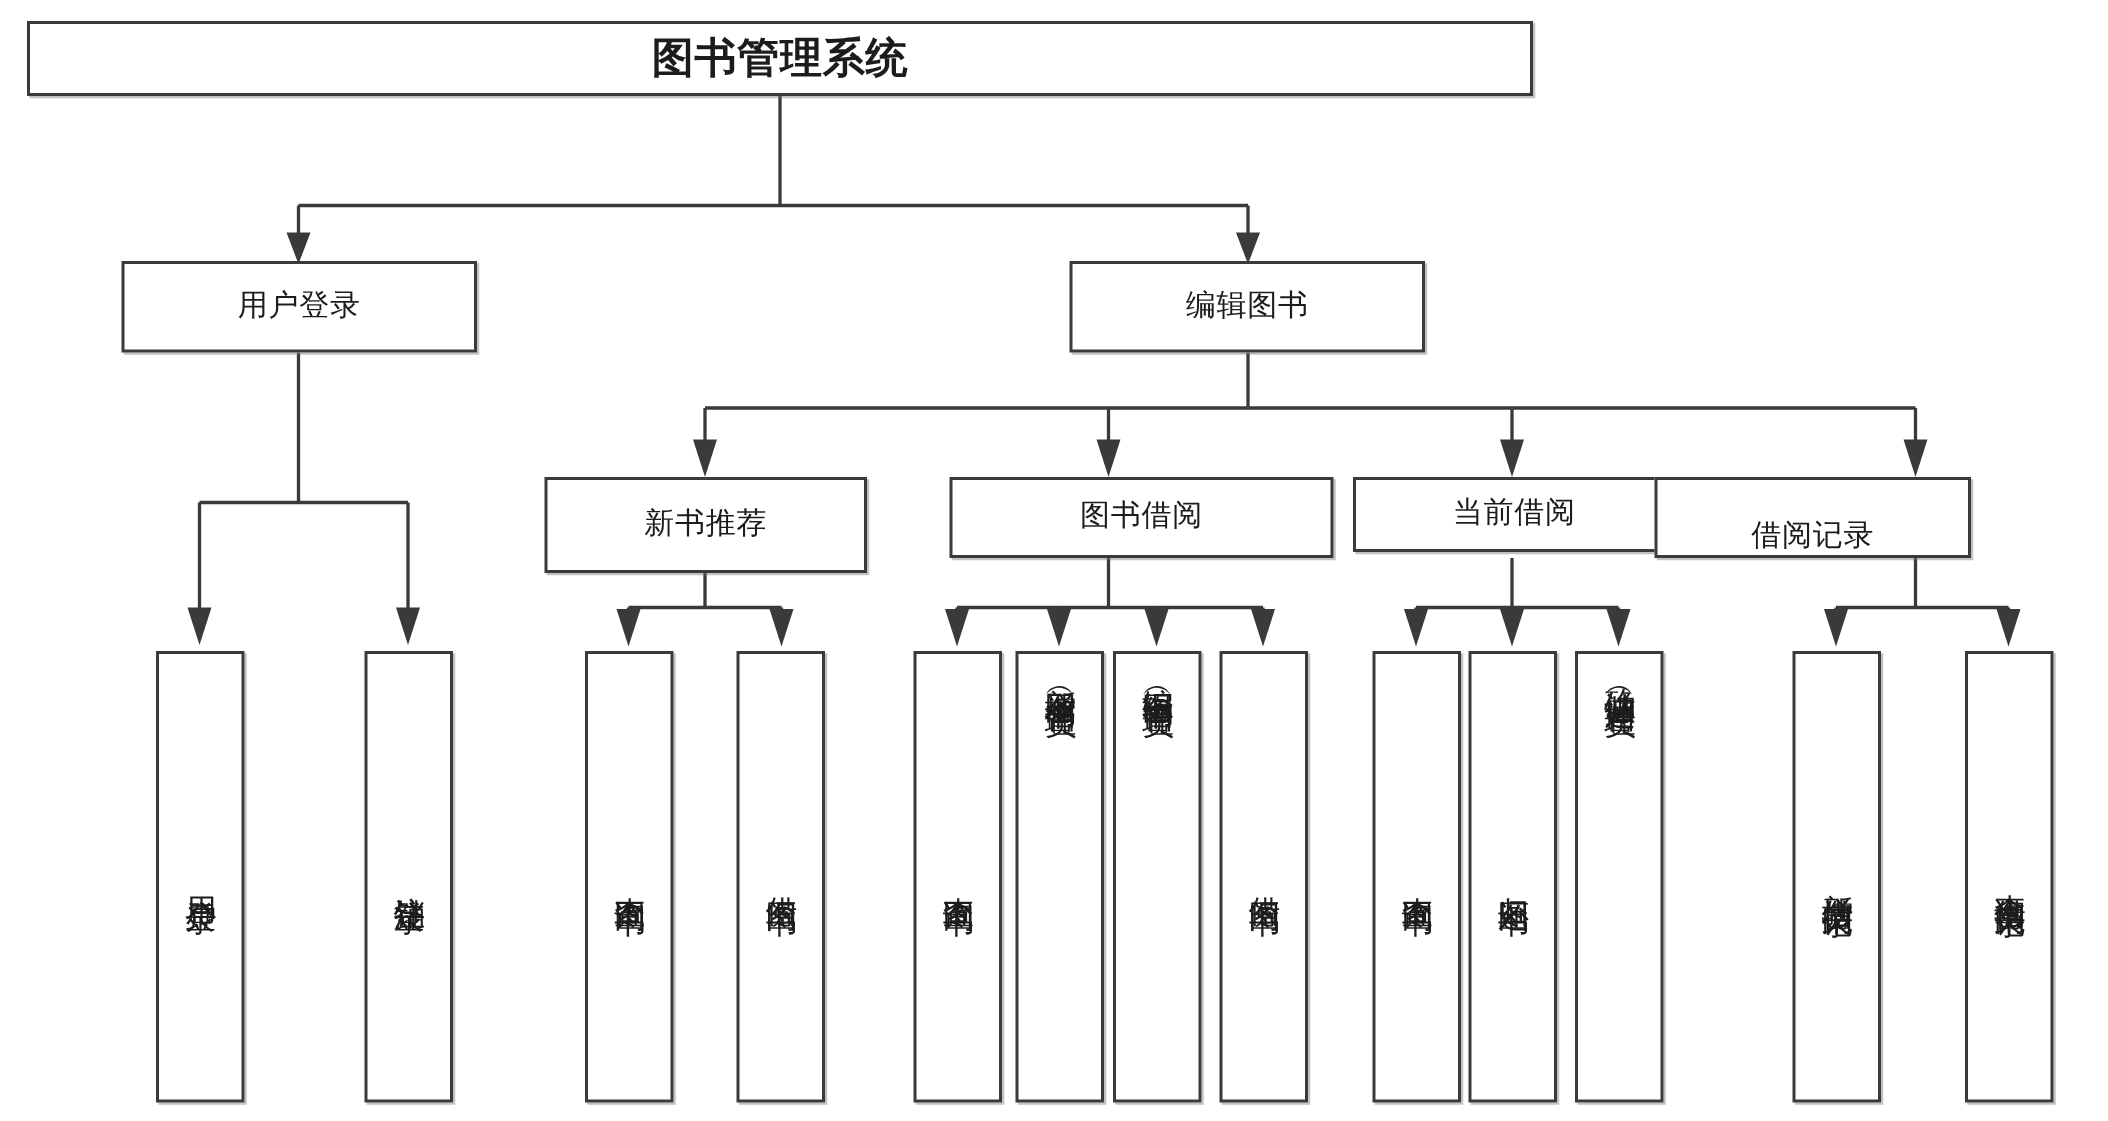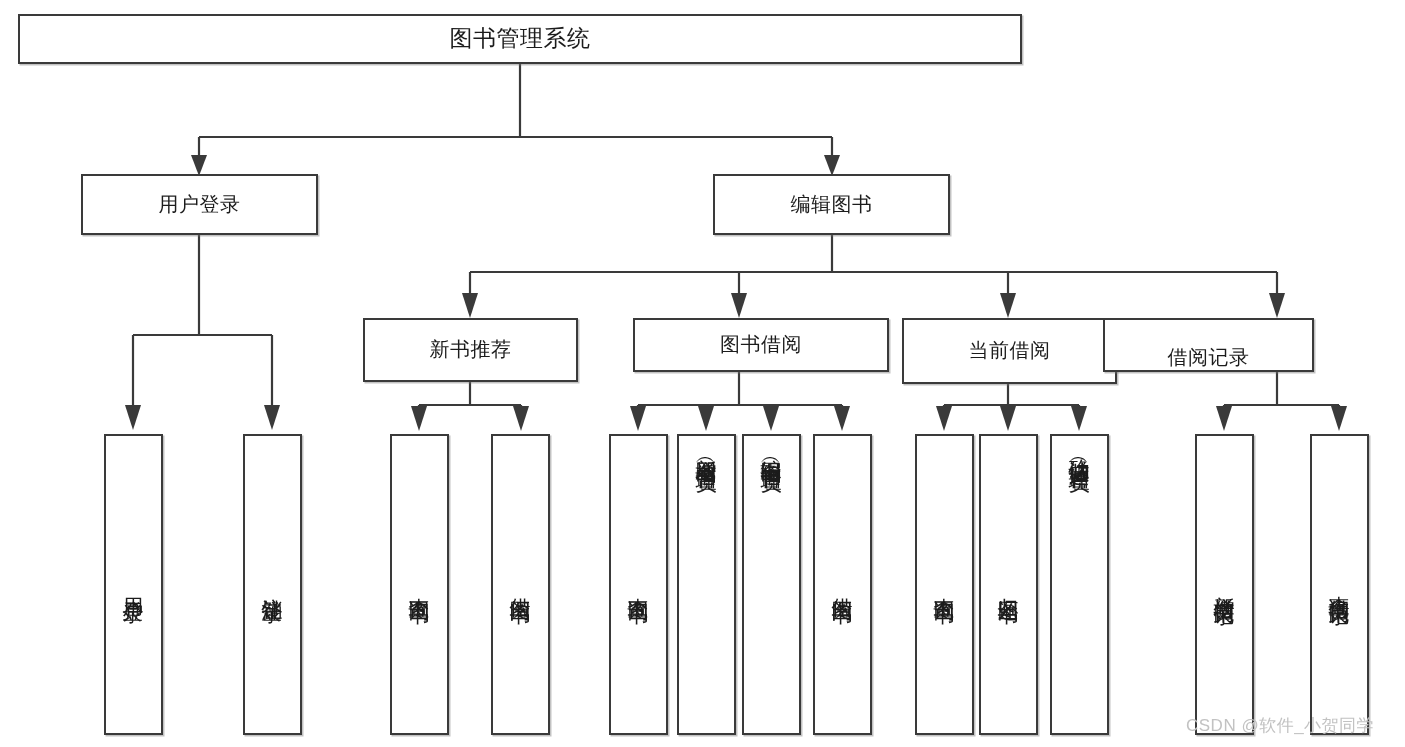--- a/index.html
+++ b/index.html
@@ -30,21 +30,21 @@
     display: block;
     text-align: center;
     line-height: 1.18;
     white-space: nowrap;
   }
   
   .node.h .lbl {
     font-size: 20px;
     letter-spacing: 0.5px;
   }
-  .node.root .lbl { font-size: 23px; }
+  .node.root .lbl { font-size: 28px; font-weight: bold; }
   
   .node.v {
     align-items: flex-start;
     padding-top: 6px;
   }
   .node.v .lbl {
     writing-mode: vertical-rl;
     text-orientation: upright;
     font-size: 21px;
     line-height: 1.0;
@@ -152,21 +152,21 @@
   <div class="node h" style="left:713px; top:174px; width:237px; height:61px;">
     <span class="lbl">编辑图书</span>
   </div>
 
   <div class="node h" style="left:363px; top:318px; width:215px; height:64px;">
     <span class="lbl">新书推荐</span>
   </div>
   <div class="node h" style="left:633px; top:318px; width:256px; height:54px;">
     <span class="lbl">图书借阅</span>
   </div>
-  <div class="node h" style="left:902px; top:318px; width:215px; height:66px;">
+  <div class="node h" style="left:902px; top:318px; width:215px; height:50px;">
     <span class="lbl">当前借阅</span>
   </div>
   <div class="node h" style="left:1103px; top:318px; width:211px; height:54px;align-items:flex-end;">
     <span class="lbl">借阅记录</span>
   </div>
 
   <div class="node v center" style="left:104px; top:434px; width:59px; height:301px;">
     <span class="lbl">用户登录</span>
   </div>
   <div class="node v center" style="left:243px; top:434px; width:59px; height:301px;">
@@ -203,15 +203,14 @@
     <span class="lbl">确认归还（管理员）</span>
   </div>
 
   <div class="node v center" style="left:1195px; top:434px; width:59px; height:301px;">
     <span class="lbl">新增借阅记录</span>
   </div>
   <div class="node v center" style="left:1310px; top:434px; width:59px; height:301px;">
     <span class="lbl">查询借阅记录</span>
   </div>
 
-  <div class="watermark">CSDN @软件_小贺同学</div>
 
 </div>
 
 </body></html>

